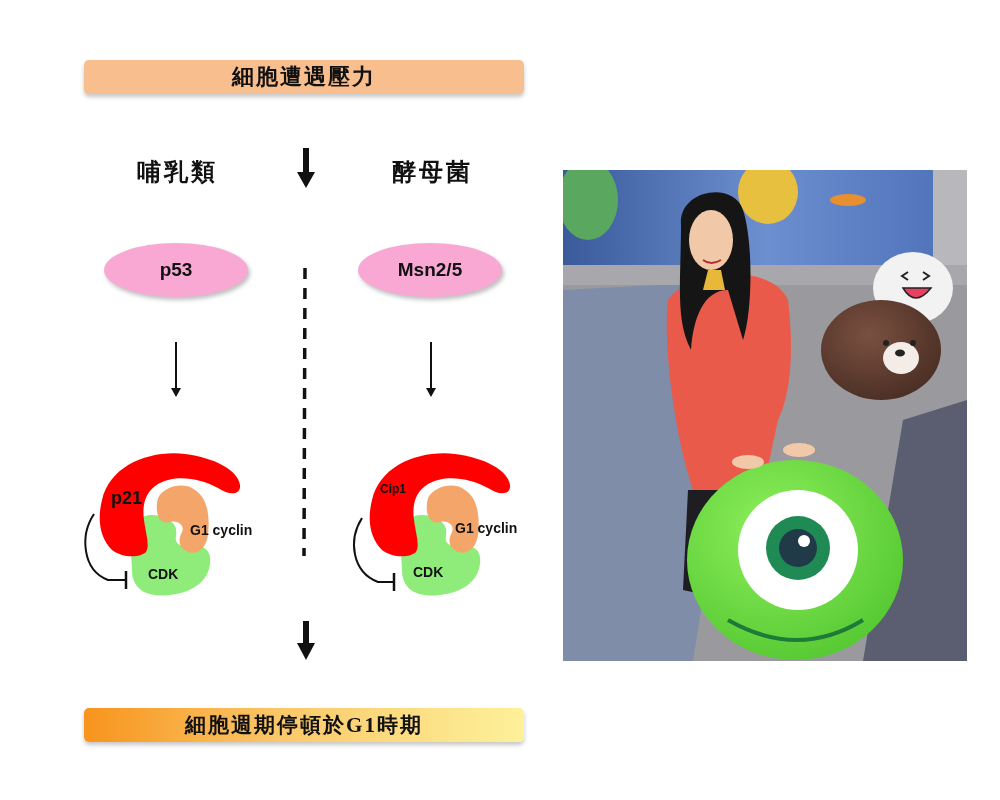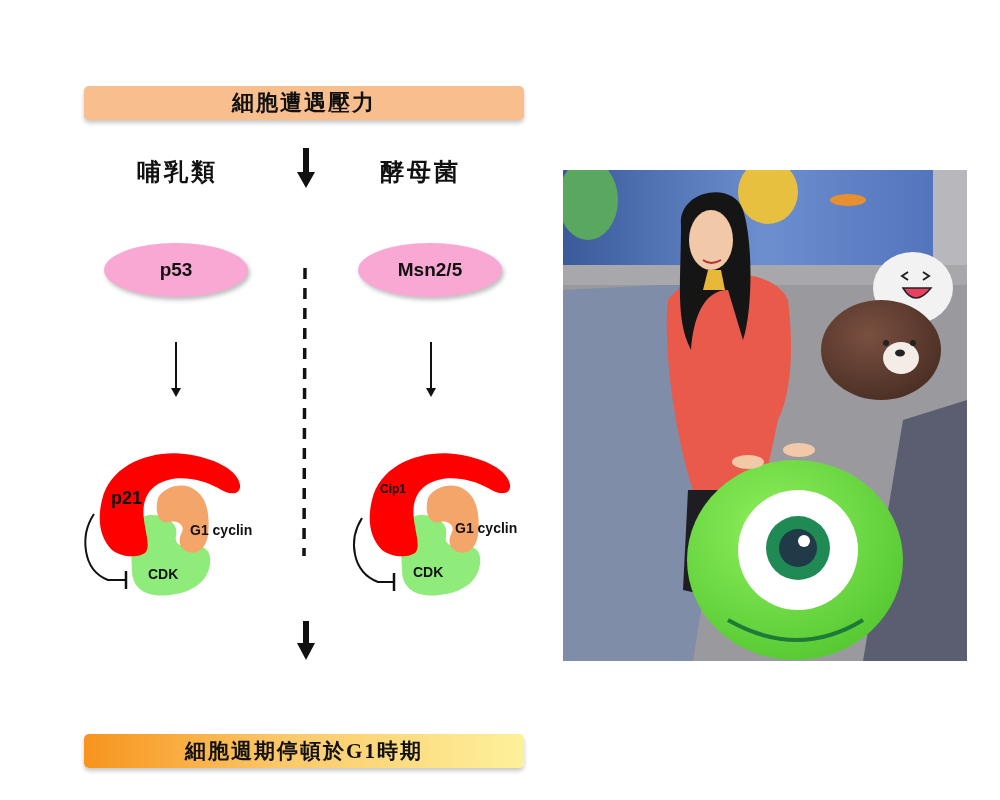--- a/index.html
+++ b/index.html
@@ -6,21 +6,21 @@
   body {
     width: 1000px; height: 800px; position: relative; overflow: hidden;
     background: #ffffff;
     font-family: "DejaVu Serif", serif;
   }
   .banner {
     position: absolute; left: 84px; width: 440px;
     border-radius: 5px;
     box-shadow: 0 3px 4px rgba(0,0,0,0.22);
     display: flex; align-items: center; justify-content: center;
-    color: #111; font-weight: bold; margin-top: 26px;
+    color: #111; font-weight: bold;
   }
   .banner.top {
     top: 60px; height: 34px;
     background: #f8be8e;
     font-size: 22px; letter-spacing: 2px;
   }
   .banner.bottom {
     top: 708px; height: 34px;
     background: linear-gradient(90deg, #f7941d 0%, #fbc86a 45%, #fdf19a 100%);
     font-size: 21px; letter-spacing: 2px;
@@ -76,21 +76,21 @@
     <polygon points="171,388 181,388 176,397" fill="#111"></polygon>
   </g>
 
   <g>
     <line x1="431" y1="342" x2="431" y2="390" stroke="#111" stroke-width="2"></line>
     <polygon points="426,388 436,388 431,397" fill="#111"></polygon>
   </g>
 </svg>
 
 <div class="group-label" style="left:137px;">哺乳類</div>
-<div class="group-label" style="left:380px;">酵母菌</div>
+<div class="group-label" style="left:392px;">酵母菌</div>
 
 <div class="ellipse" style="left:104px;">
   <span>p53</span>
 </div>
 <div class="ellipse" style="left:358px;">
   <span>Msn2/5</span>
 </div>
 
 <div class="complex" style="left:70px; top:440px; width:210px; height:170px;">
   <svg width="210" height="170" style="position:absolute;left:0;top:0;">

